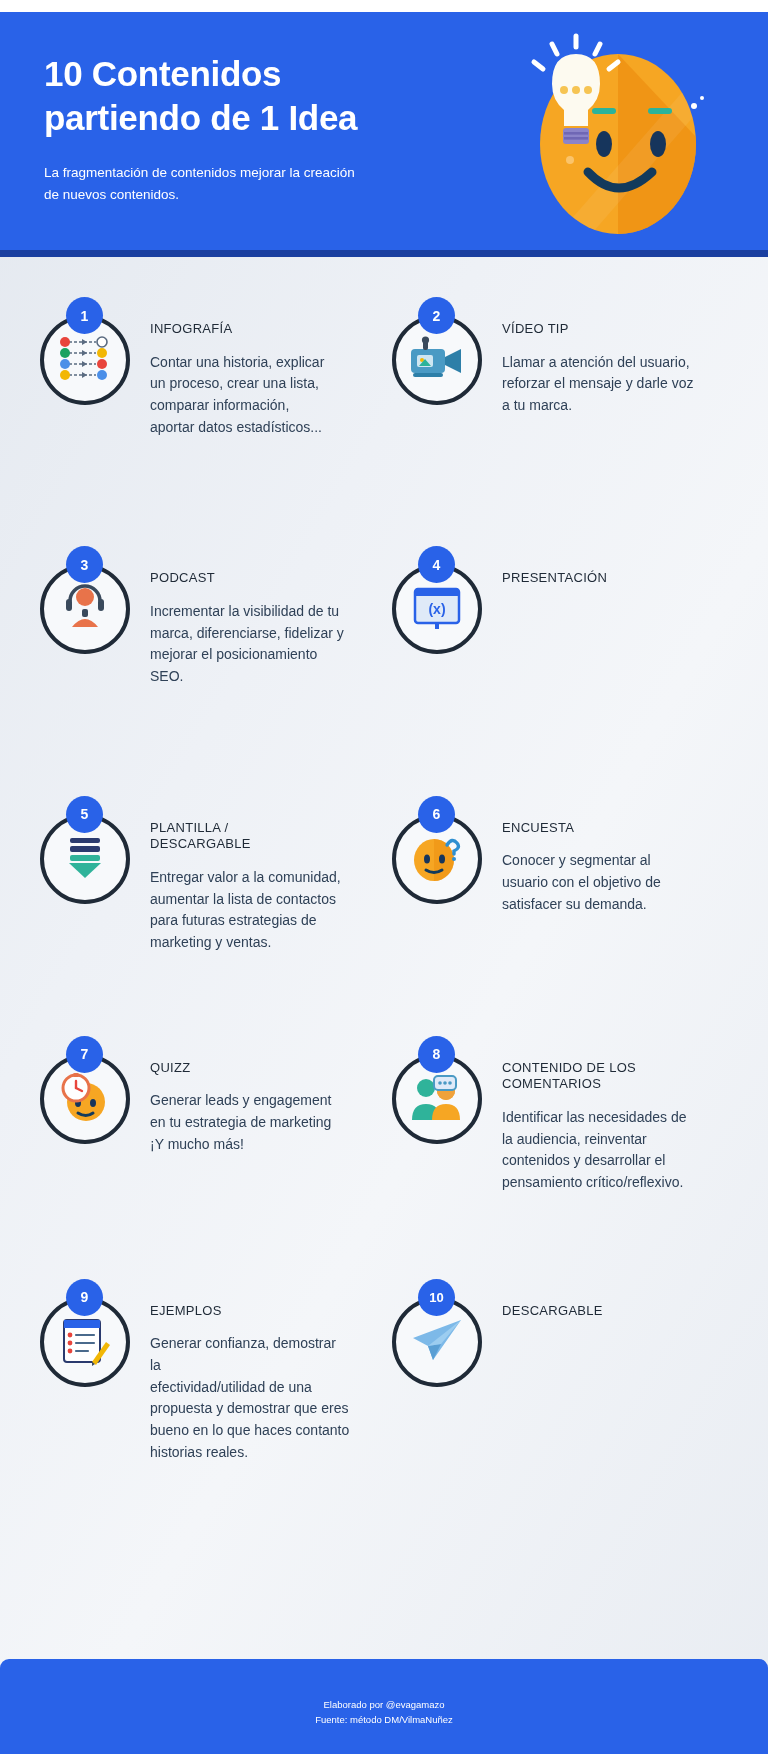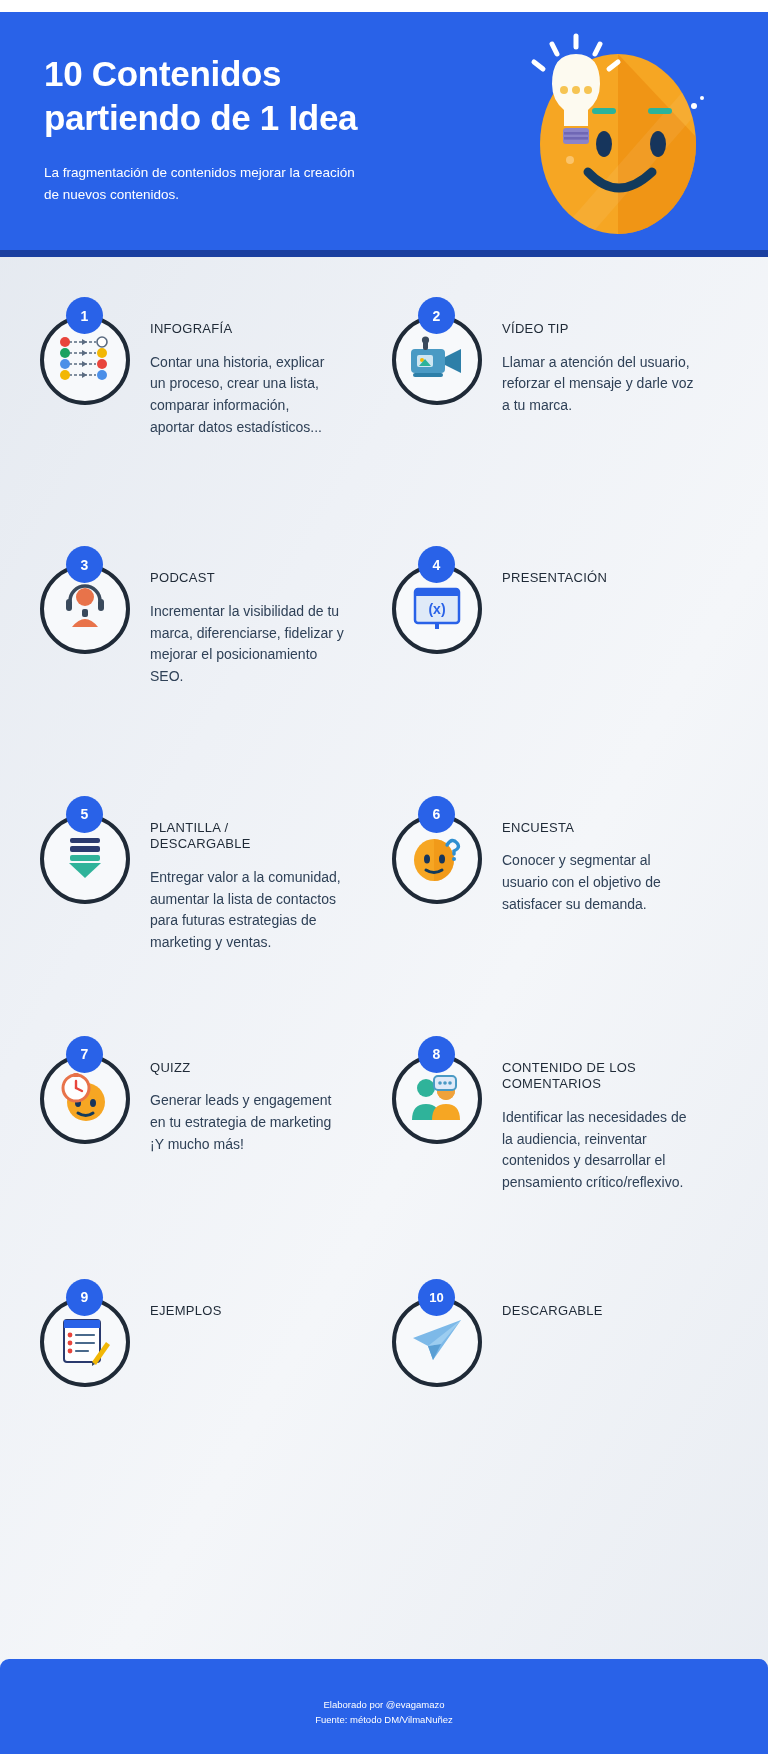--- a/index.html
+++ b/index.html
@@ -488,20 +488,25 @@
                   <line x1="18" y1="37" x2="30" y2="37"></line>
                 </g>
                 <polygon points="34,48 48,28 52,31 38,51" fill="#f2b705"></polygon>
                 <polygon points="34,48 37,50 34,52" fill="#3a4a5c"></polygon>
               </svg>
             </span>
           </div>
         </div>
         <div class="txt">
           <h3 class="item-title">EJEMPLOS</h3>
+          <p class="item-desc">Generar confianza, demostrar la
+efectividad/utilidad de una
+propuesta y demostrar que eres
+bueno en lo que haces contanto
+historias reales.</p>
         </div>
       </div>
 
       <div class="cell right">
         <div class="badge-wrap">
           <div class="num ten">10</div>
           <div class="circle">
             <span class="ic">
               <svg width="56" height="48" viewBox="0 0 56 48">
                 <polygon points="4,22 52,4 24,44 19,30" fill="#7db9e8"></polygon>

